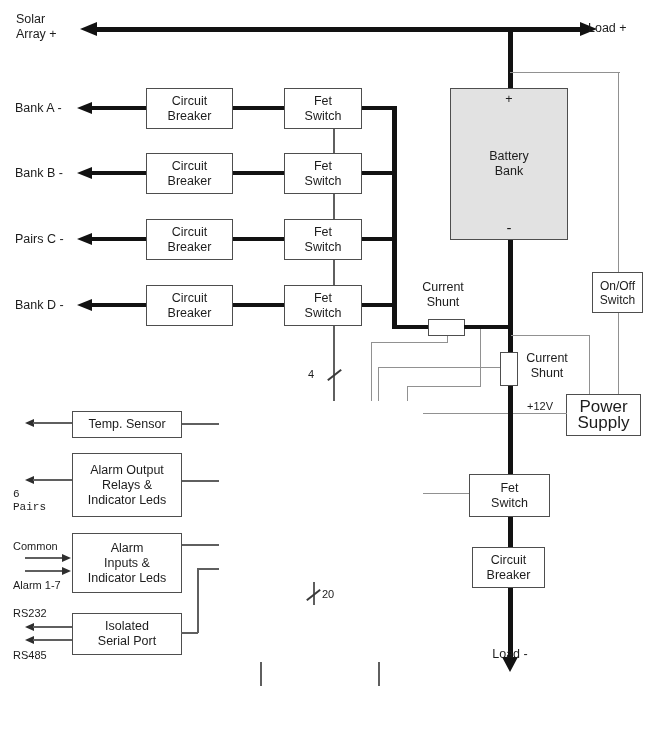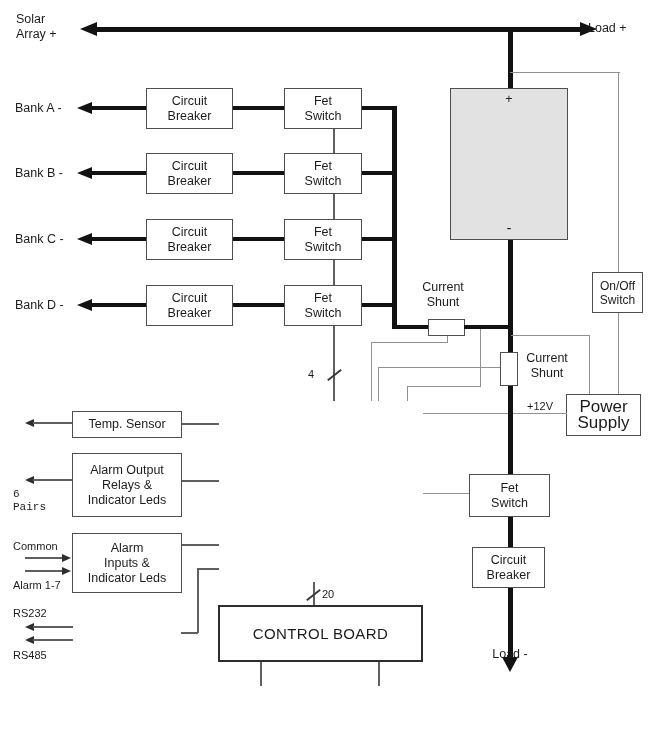--- a/index.html
+++ b/index.html
@@ -33,20 +33,22 @@
   <div class="lbl" style="left:16px;top:12px;width:60px;">Solar
 Array +</div>
   <div class="ah ah-l" style="left:80px;top:22px;"></div>
   <div class="thick" style="left:94px;top:27px;width:489px;height:5px;"></div>
   <div class="ah ah-r" style="left:580px;top:22px;"></div>
   <div class="lbl" style="left:588px;top:21px;width:48px;">Load +</div>
 
   <div class="thick" style="left:508px;top:29px;width:5px;height:59px;"></div>
   <div class="box graybox" style="left:450px;top:88px;width:118px;height:152px;"></div>
   <div class="lbl ctr" style="left:450px;top:92px;width:118px;">+</div>
+  <div class="lbl ctr" style="left:450px;top:149px;width:118px;">Battery
+Bank</div>
   <div class="lbl ctr" style="left:450px;top:220px;width:118px;font-size:15px;">-</div>
   <div class="thick" style="left:508px;top:240px;width:5px;height:112px;"></div>
 
   <div class="wire" style="left:510px;top:72px;width:110px;height:1px;"></div>
   <div class="wire" style="left:618px;top:72px;width:1px;height:200px;"></div>
   <div class="box" style="left:592px;top:272px;width:51px;height:41px;font-size:12px;line-height:14px;">On/Off
 Switch</div>
   <div class="wire" style="left:618px;top:313px;width:1px;height:82px;"></div>
   <div class="wire" style="left:511px;top:335px;width:79px;height:1px;"></div>
   <div class="wire" style="left:589px;top:335px;width:1px;height:60px;"></div>
@@ -89,21 +91,21 @@
   <div class="lbl" style="left:15px;top:166px;width:58px;">Bank B -</div>
   <div class="ah ah-l2" style="left:77px;top:167px;"></div>
   <div class="thick" style="left:91px;top:171px;width:55px;height:4px;"></div>
   <div class="box" style="left:146px;top:153px;width:87px;height:41px;">Circuit
 Breaker</div>
   <div class="thick" style="left:233px;top:171px;width:51px;height:4px;"></div>
   <div class="box" style="left:284px;top:153px;width:78px;height:41px;">Fet
 Switch</div>
   <div class="thick" style="left:362px;top:171px;width:35px;height:4px;"></div>
 
-  <div class="lbl" style="left:15px;top:232px;width:58px;">Bank C -</div>
+  <div class="lbl" style="left:15px;top:232px;width:58px;">Pairs C -</div>
   <div class="ah ah-l2" style="left:77px;top:233px;"></div>
   <div class="thick" style="left:91px;top:237px;width:55px;height:4px;"></div>
   <div class="box" style="left:146px;top:219px;width:87px;height:41px;">Circuit
 Breaker</div>
   <div class="thick" style="left:233px;top:237px;width:51px;height:4px;"></div>
   <div class="box" style="left:284px;top:219px;width:78px;height:41px;">Fet
 Switch</div>
   <div class="thick" style="left:362px;top:237px;width:35px;height:4px;"></div>
 
   <div class="lbl" style="left:15px;top:298px;width:58px;">Bank D -</div>
@@ -157,25 +159,26 @@
 Inputs &amp;
 Indicator Leds</div>
   <div class="cwire" style="left:182px;top:544px;width:37px;height:1.5px;"></div>
 
   <div class="lbl sm" style="left:13px;top:607px;width:44px;">RS232</div>
   <div class="ah th-l" style="left:25px;top:623px;"></div>
   <div class="cwire" style="left:33px;top:626px;width:40px;height:2px;"></div>
   <div class="ah th-l" style="left:25px;top:636px;"></div>
   <div class="cwire" style="left:33px;top:639px;width:40px;height:2px;"></div>
   <div class="lbl sm" style="left:13px;top:649px;width:44px;">RS485</div>
+  <div class="box" style="left:72px;top:613px;width:110px;height:42px;">Isolated
+Serial Port</div>
   <div class="cwire" style="left:181px;top:632px;width:17px;height:1.5px;"></div>
   <div class="cwire" style="left:197px;top:568px;width:1.5px;height:65px;"></div>
   <div class="cwire" style="left:197px;top:568px;width:22px;height:1.5px;"></div>
 
   <div class="cwire" style="left:313px;top:582px;width:1.5px;height:23px;"></div>
   <div class="slash" style="left:305px;top:594px;"></div>
   <div class="lbl sm" style="left:322px;top:588px;width:20px;">20</div>
-  <div class="box board" style="left:218px;top:605px;width:205px;height:57px;">CONTROL BOARD</div>
 
   <div class="cwire" style="left:260px;top:662px;width:1.5px;height:24px;"></div>
   <div class="cwire" style="left:378px;top:662px;width:1.5px;height:24px;"></div>
 
 </div>
 
 </body></html>

